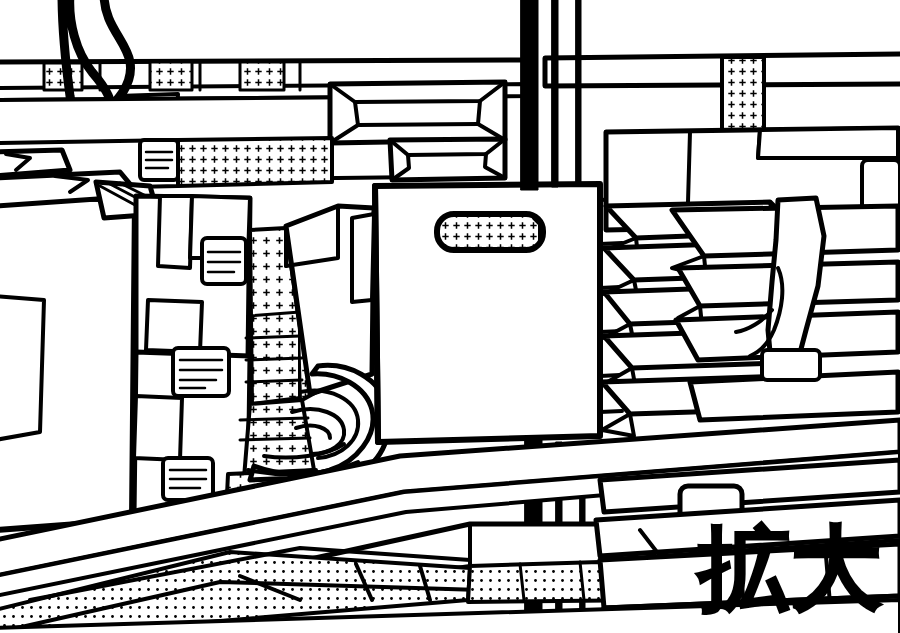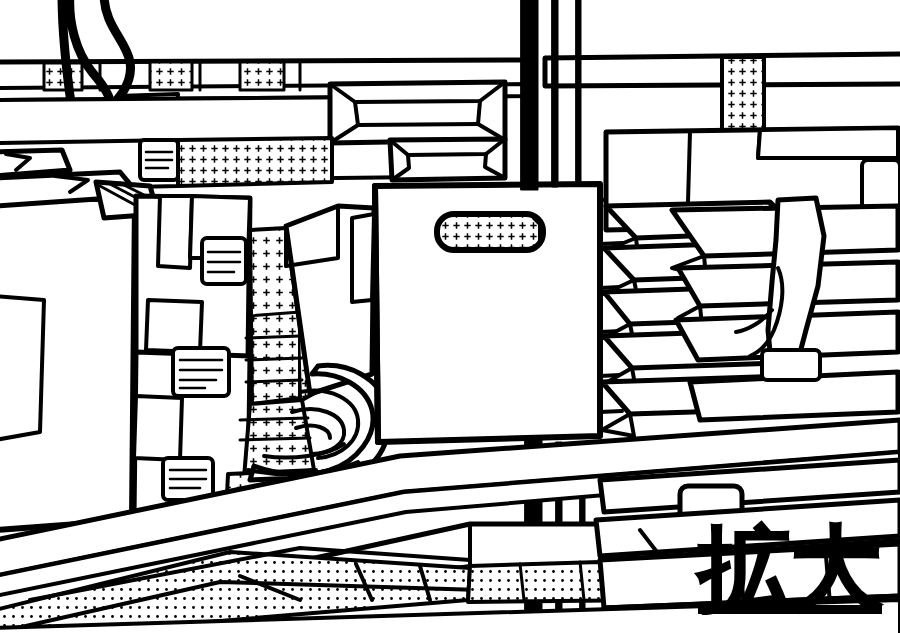--- a/index.html
+++ b/index.html
@@ -19,21 +19,20 @@
     height:100px;
     color:#000000;
     font-family:"DejaVu Sans","Liberation Sans",sans-serif;
     font-weight:bold;
     font-size:92px;
     line-height:96px;
     letter-spacing:0px;
     white-space:nowrap;
     -webkit-text-stroke:2px #000;
     user-select:none;
-    text-decoration:underline;
   }
 </style>
 </head>
 <body>
 
 <div id="stage">
 
   <svg id="art" viewBox="0 0 900 633" xmlns="http://www.w3.org/2000/svg" shape-rendering="geometricPrecision">
     <defs>
 

